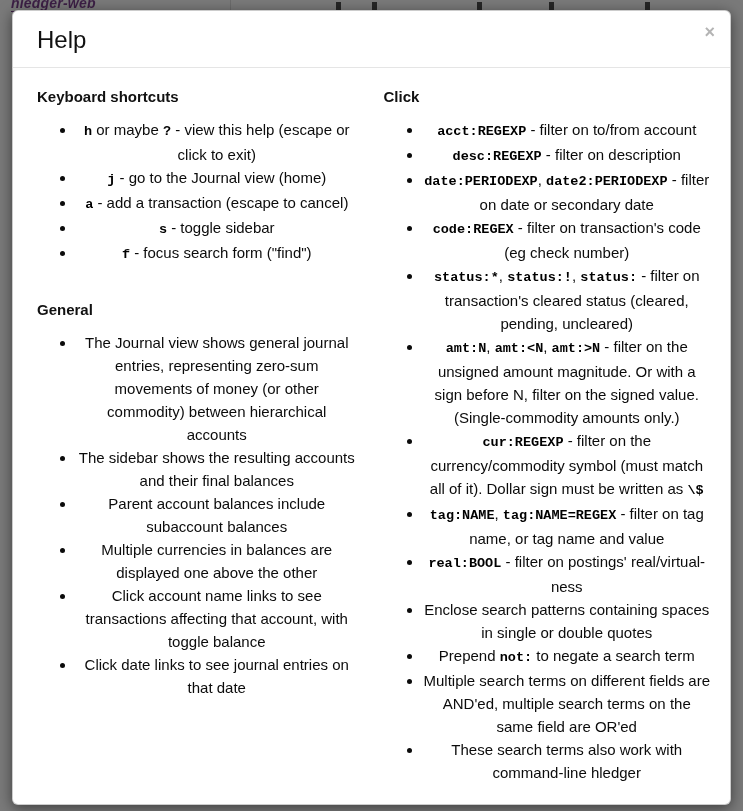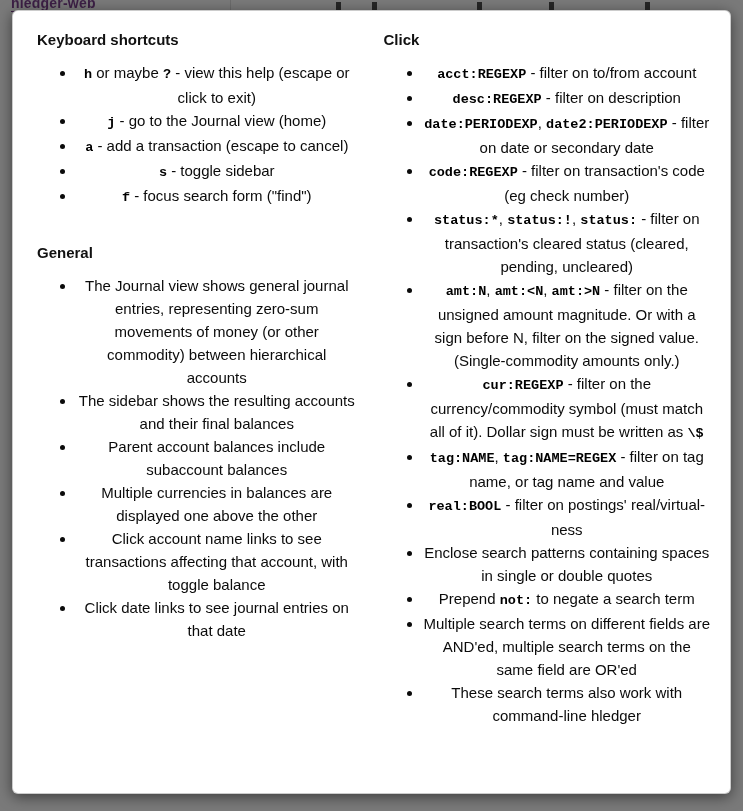--- a/index.html
+++ b/index.html
@@ -3,21 +3,21 @@
 <meta charset="utf-8">
 <style>
   html,body{margin:0;padding:0;}
   body{
     width:743px;height:811px;overflow:hidden;position:relative;
     background:#7a7a7a;
     font-family:"Liberation Sans",sans-serif;
     -webkit-font-smoothing:antialiased;
   }
   
-  .backdrop-strip{position:absolute;top:0;left:0;width:743px;height:12px;z-index:1;}
+  .backdrop-strip{position:absolute;top:0;left:0;width:743px;height:12px;z-index:1;font-style:italic;}
   .brand-link{
     position:absolute;top:-4px;left:11px;
     font-size:14px;font-weight:700;color:#3c1f45;letter-spacing:.2px;
     border-bottom:1px solid #3c1f45;line-height:15px;
   }
   .bg-vdivider{position:absolute;top:0;left:230px;width:1px;height:10px;background:#6b6b6b;}
   .bg-frag{position:absolute;top:2px;width:5px;height:8px;background:#262626;}
   .bg-frag.f1{left:336px;}
   .bg-frag.f2{left:372px;}
   .bg-frag.f3{left:477px;}
@@ -74,20 +74,24 @@
   <span class="brand-link">hledger-web</span>
   <div class="bg-vdivider"></div>
   <div class="bg-frag f1"></div>
   <div class="bg-frag f2"></div>
   <div class="bg-frag f3"></div>
   <div class="bg-frag f4"></div>
   <div class="bg-frag f5"></div>
 </div>
 
 <div class="modal">
+  <div class="modal-header">
+    <h2 class="modal-title">Help</h2>
+    <button class="close-btn">×</button>
+  </div>
   <div class="modal-body">
     <div class="help-col left">
       <h3>Keyboard shortcuts</h3>
       <ul>
           <li><code>h</code> or maybe <code>?</code> - view this help (escape or click to exit)</li>
           <li><code>j</code> - go to the Journal view (home)</li>
           <li><code>a</code> - add a transaction (escape to cancel)</li>
           <li><code>s</code> - toggle sidebar</li>
           <li><code>f</code> - focus search form ("find")</li>
         </ul>
@@ -100,21 +104,21 @@
           <li>Click account name links to see transactions affecting that account, with toggle balance</li>
           <li>Click date links to see journal entries on that date</li>
         </ul>
     </div>
     <div class="help-col right">
       <h3>Click</h3>
       <ul>
           <li><code>acct:REGEXP</code> - filter on to/from account</li>
           <li><code>desc:REGEXP</code> - filter on description</li>
           <li><code>date:PERIODEXP</code>, <code>date2:PERIODEXP</code> - filter on date or secondary date</li>
-          <li><code>code:REGEXP</code> - filter on transaction's code (eg check number)</li>
+          <li><code>code:REGEX</code> - filter on transaction's code (eg check number)</li>
           <li><code>status:*</code>, <code>status:!</code>, <code>status:</code> - filter on transaction's cleared status (cleared, pending, uncleared)</li>
           <li><code>amt:N</code>, <code>amt:&lt;N</code>, <code>amt:&gt;N</code> - filter on the unsigned amount magnitude. Or with a sign before N, filter on the signed value. (Single-commodity amounts only.)</li>
           <li><code>cur:REGEXP</code> - filter on the currency/commodity symbol (must match all of it). Dollar sign must be written as <code>\$</code></li>
           <li><code>tag:NAME</code>, <code>tag:NAME=REGEX</code> - filter on tag name, or tag name and value</li>
           <li><code>real:BOOL</code> - filter on postings' real/virtual-ness</li>
           <li>Enclose search patterns containing spaces in single or double quotes</li>
           <li>Prepend <code>not:</code> to negate a search term</li>
           <li>Multiple search terms on different fields are AND'ed, multiple search terms on the same field are OR'ed</li>
           <li>These search terms also work with command-line hledger</li>
         </ul>

